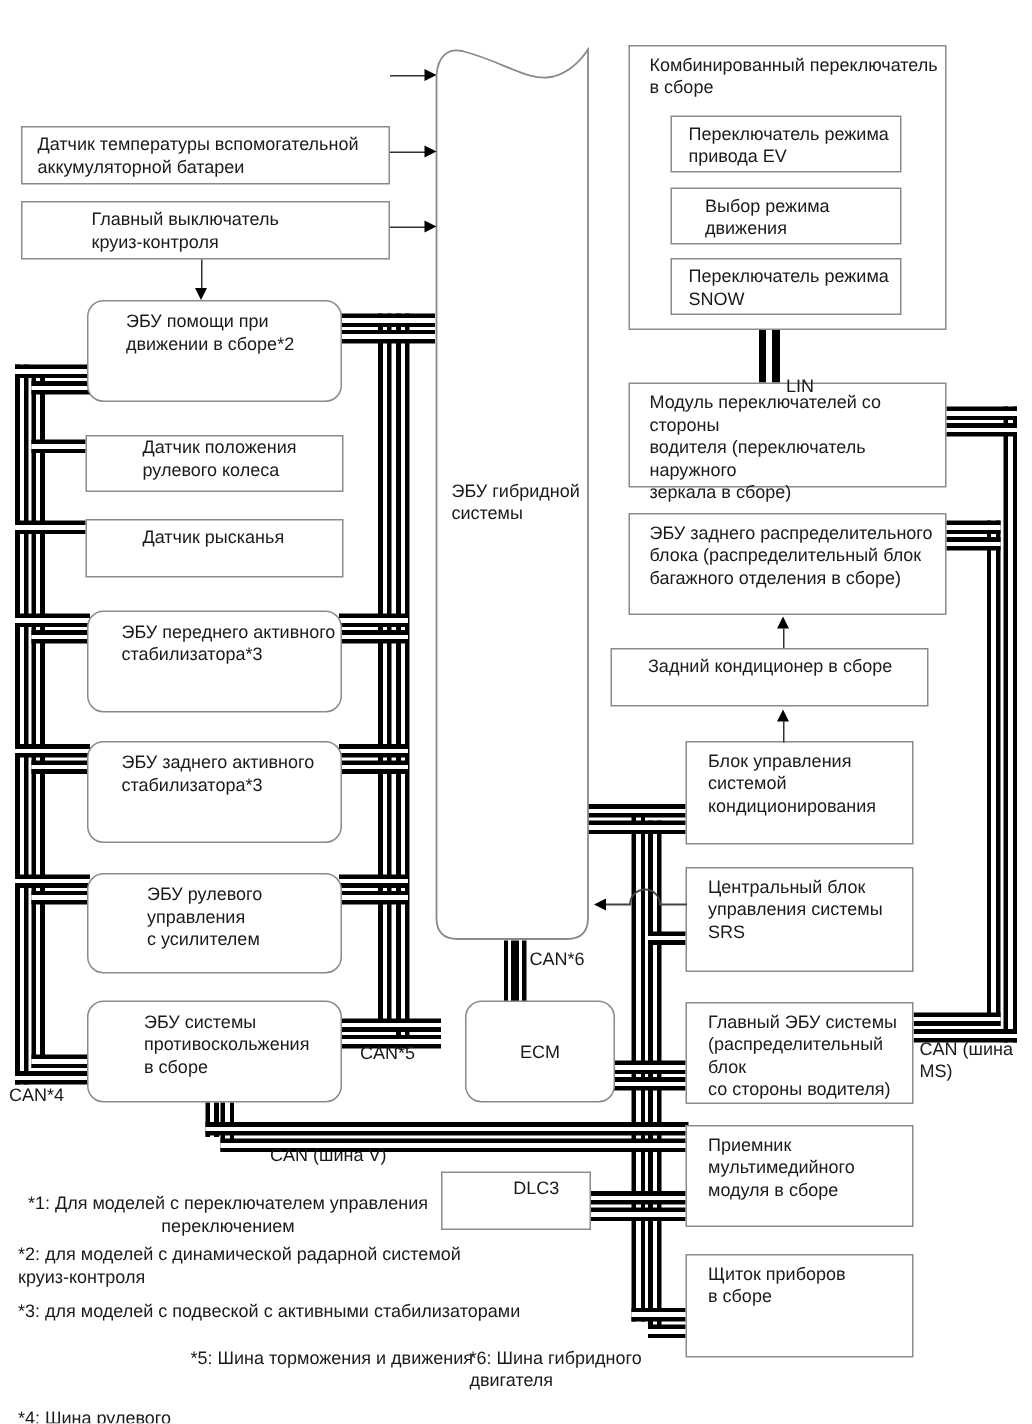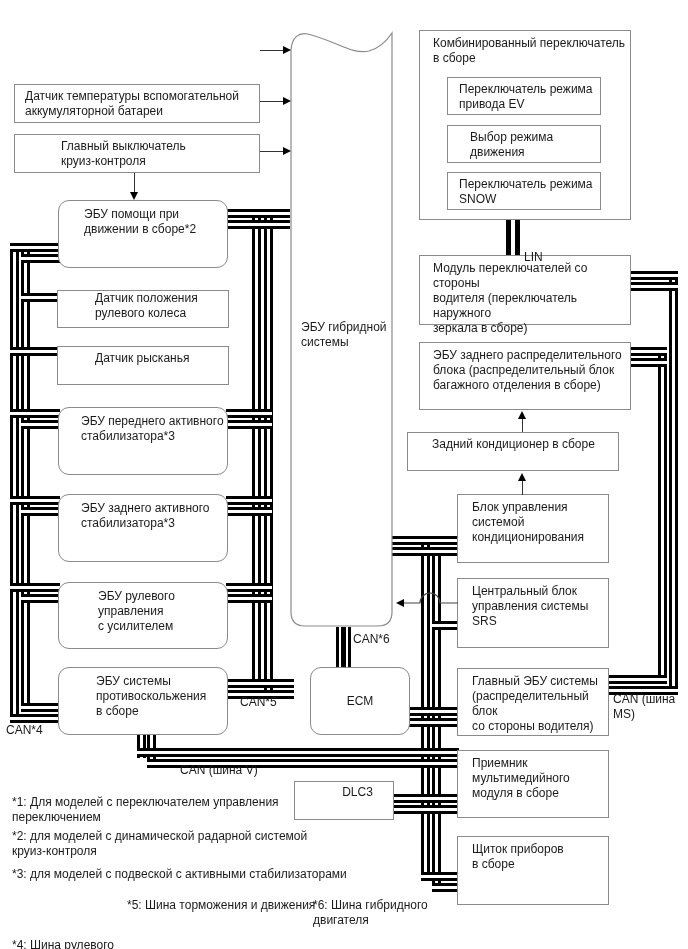--- a/index.html
+++ b/index.html
@@ -151,21 +151,21 @@
       <path d="M64,15 L46,15 A10,10 0 0 0 26,15 L10,15" fill="none" stroke="#444" stroke-width="1.2"></path>
       <polygon points="10,11 2,15 10,19" fill="#000"></polygon>
     </svg>
     <div class="lbl" style="left: 524px; top: 221px; width: 40px; margin-top: 29px;">LIN</div>
     <div class="lbl" style="left: 353px; top: 632px; width: 50px;">CAN*6</div>
     <div class="lbl" style="left: 240px; top: 695px; width: 50px;">CAN*5</div>
     <div class="lbl" style="left: 6px; top: 723px; width: 50px;">CAN*4</div>
     <div class="lbl" style="left: 180px; top: 763px; width: 110px;">CAN (шина V)</div>
     <div class="lbl" style="left: 613px; top: 692px; width: 66px;">CAN (шина
 MS)</div>
-    <div class="lbl" style="left: 12px; top: 795px; width: 280px;">*1: Для моделей с переключателем управления
+    <div class="lbl" style="left: 12px; top: 795px; width: 280px; text-align: center;">*1: Для моделей с переключателем управления
 переключением</div>
     <div class="lbl" style="left: 12px; top: 829px; width: 330px;">*2: для моделей с динамической радарной системой
 круиз-контроля</div>
     <div class="lbl" style="left: 12px; top: 867px; width: 430px;">*3: для моделей с подвеской с активными стабилизаторами</div>
     <div class="lbl" style="left: 12px; top: 898px; width: 125px; margin-top: 40px;">*4: Шина рулевого
 управления</div>
     <div class="lbl" style="left: 127px; top: 898px; width: 225px;">*5: Шина торможения и движения</div>
     <div class="lbl" style="left: 313px; top: 898px; width: 135px;">*6: Шина гибридного
 двигателя</div>
   </div>

